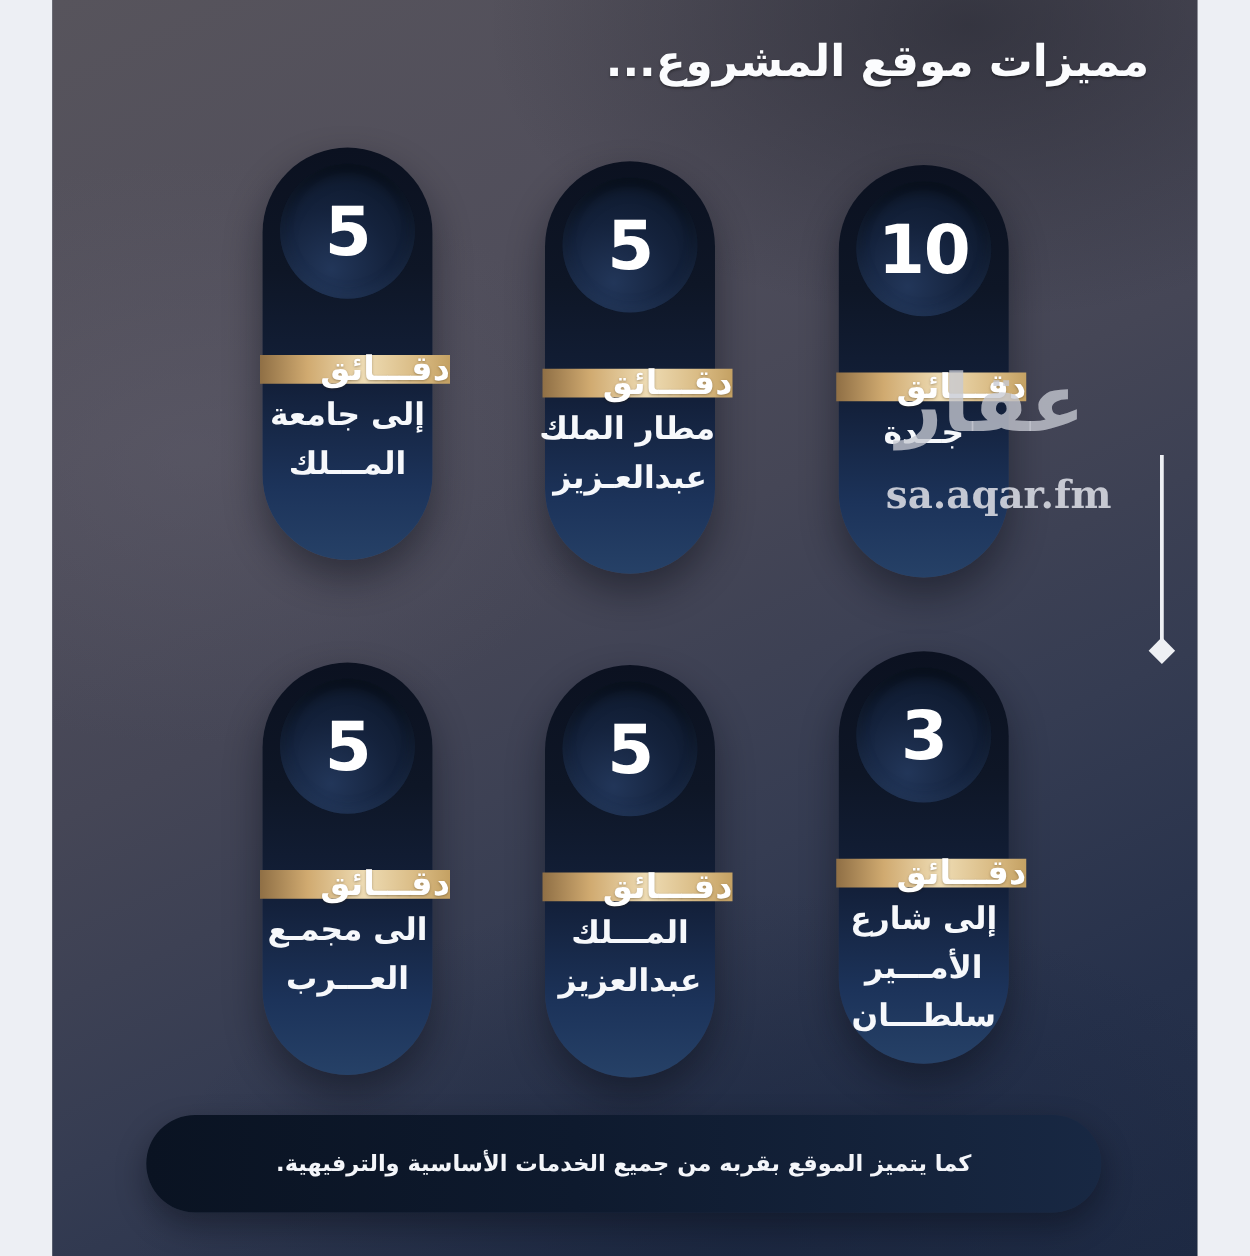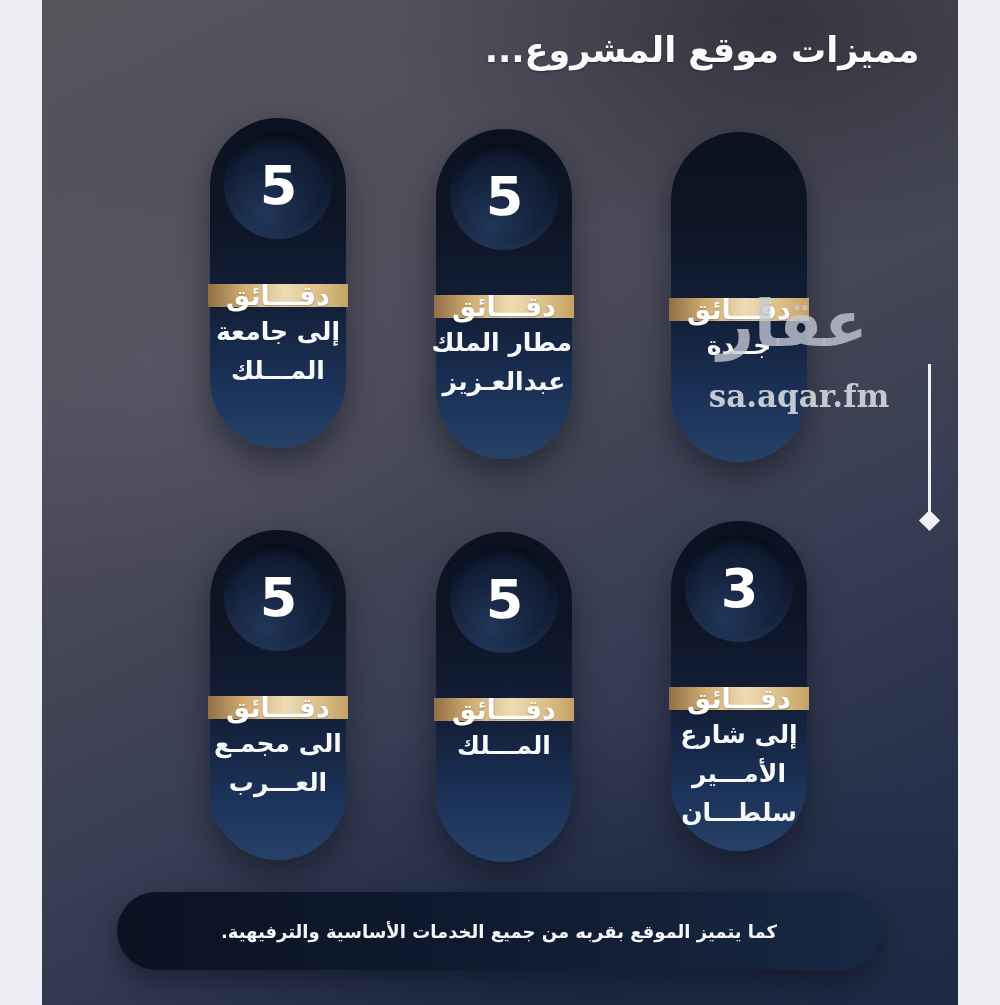--- a/index.html
+++ b/index.html
@@ -34,23 +34,23 @@
     box-shadow:0 14px 30px rgba(8,10,20,.45);
   }
   .num-circle{
     position:absolute;left:14px;top:13px;width:108px;height:108px;border-radius:50%;
     background:radial-gradient(circle at 38% 78%, #223659 0%, #14223c 45%, #0a1322 100%);
     box-shadow:inset 0 -4px 10px rgba(60,90,140,.25), inset 0 6px 12px rgba(0,0,0,.55);
     display:flex;align-items:center;justify-content:center;
   }
   .num{font-size:54px;font-weight:700;color:#ffffff;letter-spacing:-1px;}
   .gold-band{
-    position:absolute;left:-2px;top:166px;width:140px;height:23px;
+    position:absolute;left:-2px;top:166px;width:152px;height:23px;
     background:linear-gradient(90deg,#8f6f45 0%,#d0aa70 25%,#eedcb4 55%,#d8b981 84%,#c4a163 100%);
-    display:flex;align-items:center;justify-content:center;overflow:visible;
+    display:flex;align-items:center;justify-content:flex-end;overflow:visible;
   }
   .gold-band span{
     direction:rtl;font-size:27px;font-weight:700;color:#ffffff;line-height:23px;
     text-shadow:0 1px 2px rgba(40,25,5,.35);white-space:nowrap;
   }
   .card-lines{
     position:absolute;left:0;top:194px;width:136px;
     direction:rtl;text-align:center;
   }
   .card-line{
@@ -113,20 +113,23 @@
         <span>دقـــائق</span>
       </div>
       <div class="card-lines">
         <div class="card-line">مطار الملك</div>
         <div class="card-line">عبدالعـزيز</div>
         <div class="card-line"></div>
       </div>
     </div>
 
     <div class="card" style="left:629px;top:132px;">
+      <div class="num-circle">
+        <span class="num">10</span>
+      </div>
       <div class="gold-band">
         <span>دقـــائق</span>
       </div>
       <div class="card-lines">
         <div class="card-line">جــدة</div>
         <div class="card-line"></div>
       </div>
     </div>
 
     <div class="card" style="left:168px;top:530px;">
@@ -145,20 +148,21 @@
 
     <div class="card" style="left:394px;top:532px;">
       <div class="num-circle">
         <span class="num">5</span>
       </div>
       <div class="gold-band">
         <span>دقـــائق</span>
       </div>
       <div class="card-lines">
         <div class="card-line">المـــلك</div>
+        <div class="card-line">عبدالعزيز</div>
       </div>
     </div>
 
     <div class="card" style="left:629px;top:521px;">
       <div class="num-circle">
         <span class="num">3</span>
       </div>
       <div class="gold-band">
         <span>دقـــائق</span>
       </div>

